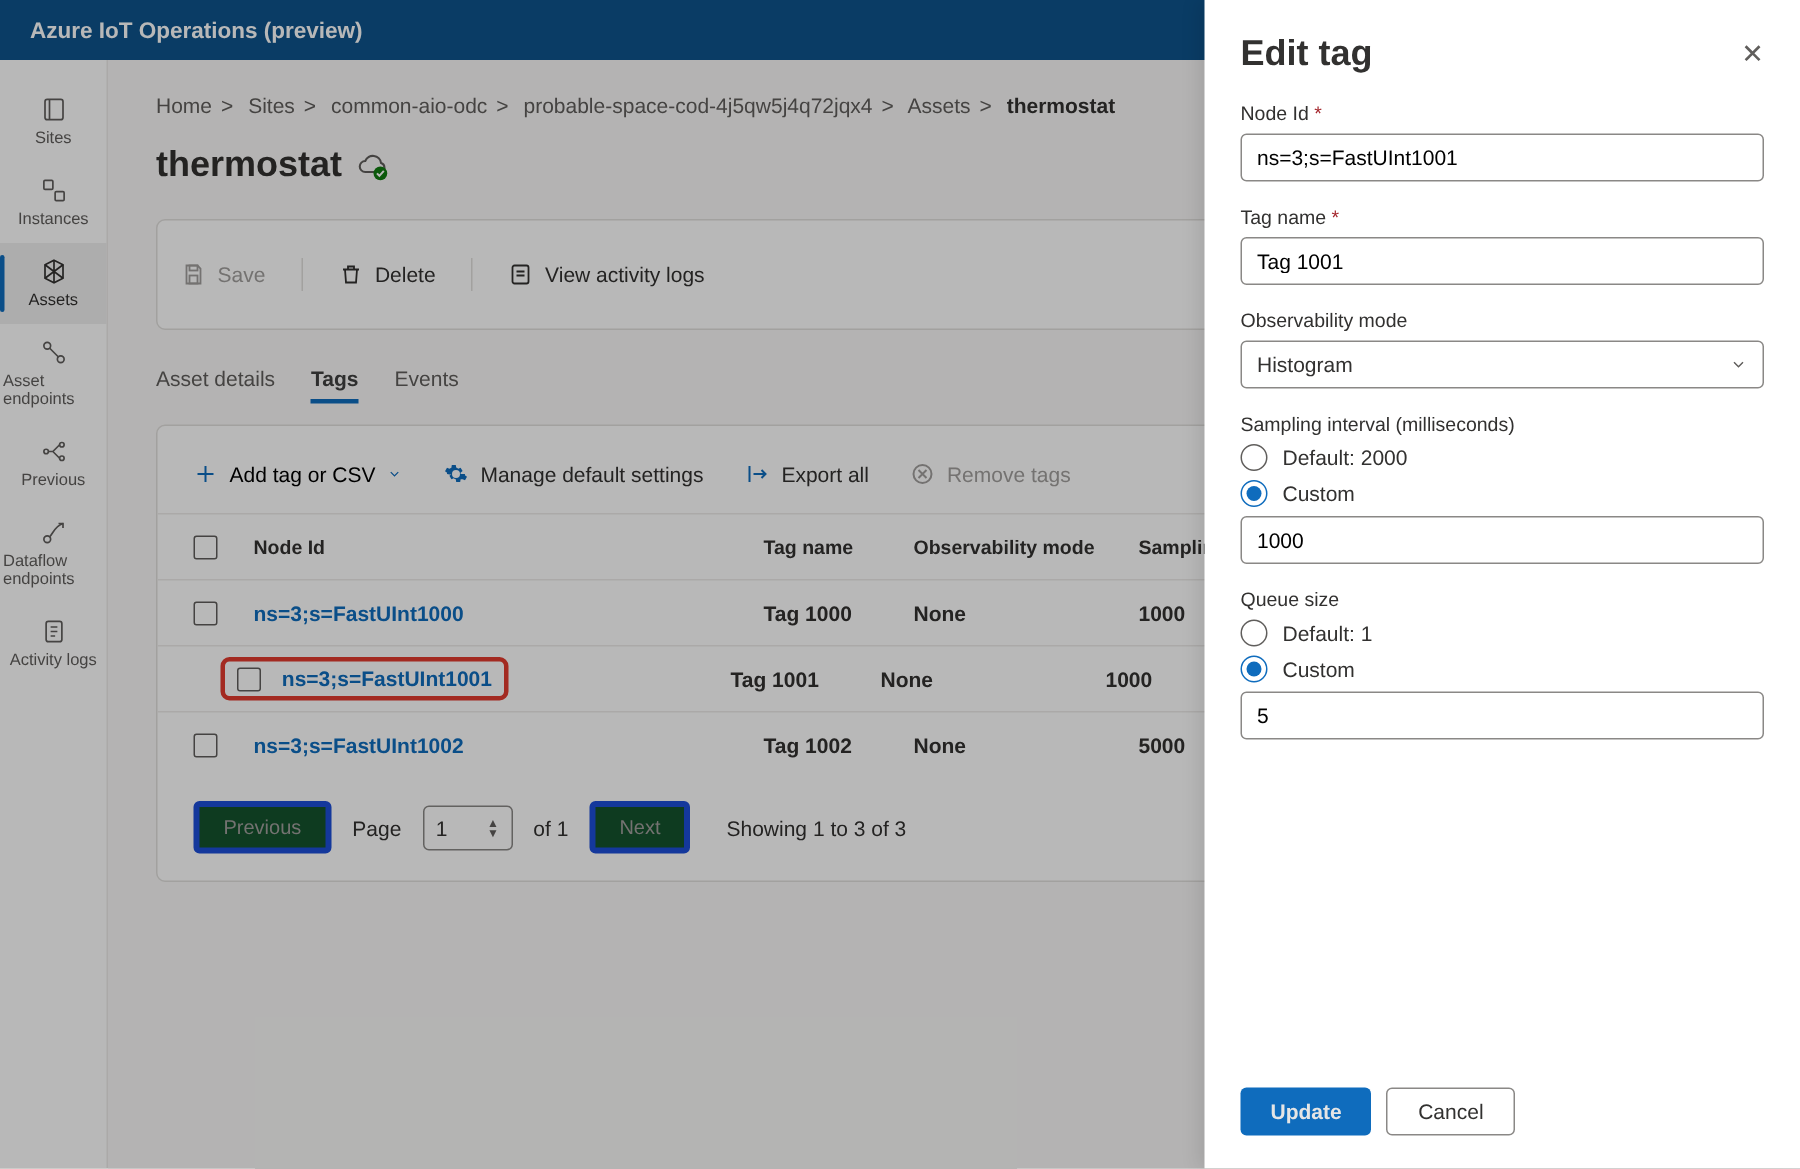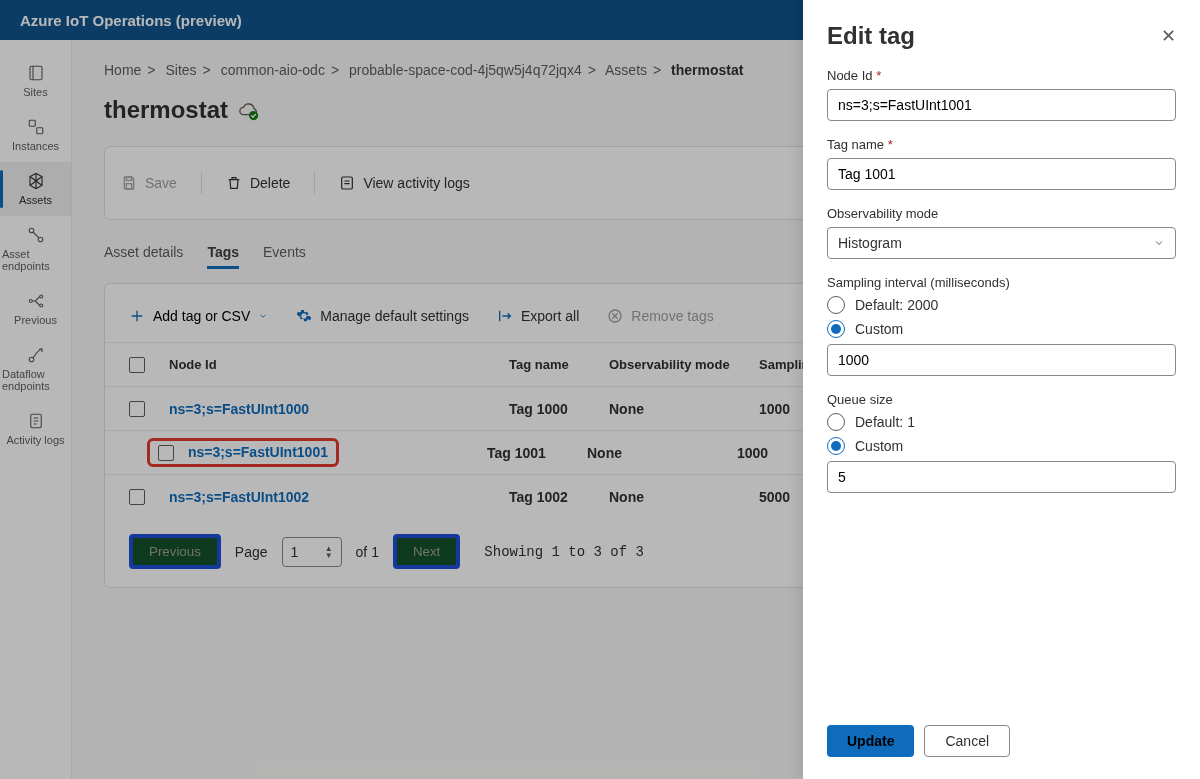--- a/index.html
+++ b/index.html
@@ -54,21 +54,21 @@
 .field { margin-bottom:16px; }
 .flabel { font-size:13px; color:#323130; margin-bottom:6px; display:block; }
 .req { color:#a4262c; }
 .finput { width:100%; border:1px solid #8a8886; border-radius:4px; height:32px; padding:0 10px; font-size:14px; font-family:inherit;}
 .fselect { width:100%; border:1px solid #8a8886; border-radius:4px; height:32px; padding:0 10px; font-size:14px; display:flex; align-items:center; justify-content:space-between;}
 .radio-row { display:flex; align-items:center; gap:10px; margin:6px 0; }
 .radio { width:18px; height:18px; border-radius:50%; border:1px solid #605e5c; display:flex; align-items:center; justify-content:center;}
 .radio.on { border-color:#0f6cbd; }
 .radio.on .dot { width:10px; height:10px; border-radius:50%; background:#0f6cbd; }
 .dfoot { margin-top:auto; display:flex; gap:10px; }
-.btn-pri { background:#0f6cbd; color:#000000; border:none; border-radius:4px; height:32px; padding:0 20px; font-size:14px; cursor:pointer; font-weight:600;}
+.btn-pri { background:#0f6cbd; color:#e5e5e5; border:none; border-radius:4px; height:32px; padding:0 20px; font-size:14px; cursor:pointer; font-weight:600;}
 .btn-sec { background:#fff; color:#323130; border:1px solid #8a8886; border-radius:4px; height:32px; padding:2px 20px; font-size:14px; cursor:pointer;}
 svg { display:block; }
 </style>
 </head>
 <body>
 
 <div class="root">
   <div class="topbar">
     <span>Azure IoT Operations (preview)</span>
   </div>
@@ -290,21 +290,21 @@
           <span>Page</span>
           <div class="pnum">
             <span>1</span>
             <span class="spin">
                 <span>▲</span>
                 <span>▼</span>
               </span>
           </div>
           <span>of 1</span>
           <button class="pbtn">Next</button>
-          <span style="margin-left:10px;font-family:Liberation Mono, monospace;">Showing 1 to 3 of 3</span>
+          <span style="margin-left:10px;">Showing 1 to 3 of 3</span>
         </div>
       </div>
     </div>
   </div>
 
   <div class="overlay"></div>
   <div class="drawer">
     <div class="dh">
       <h2>Edit tag</h2>
       <span class="close">✕</span>

